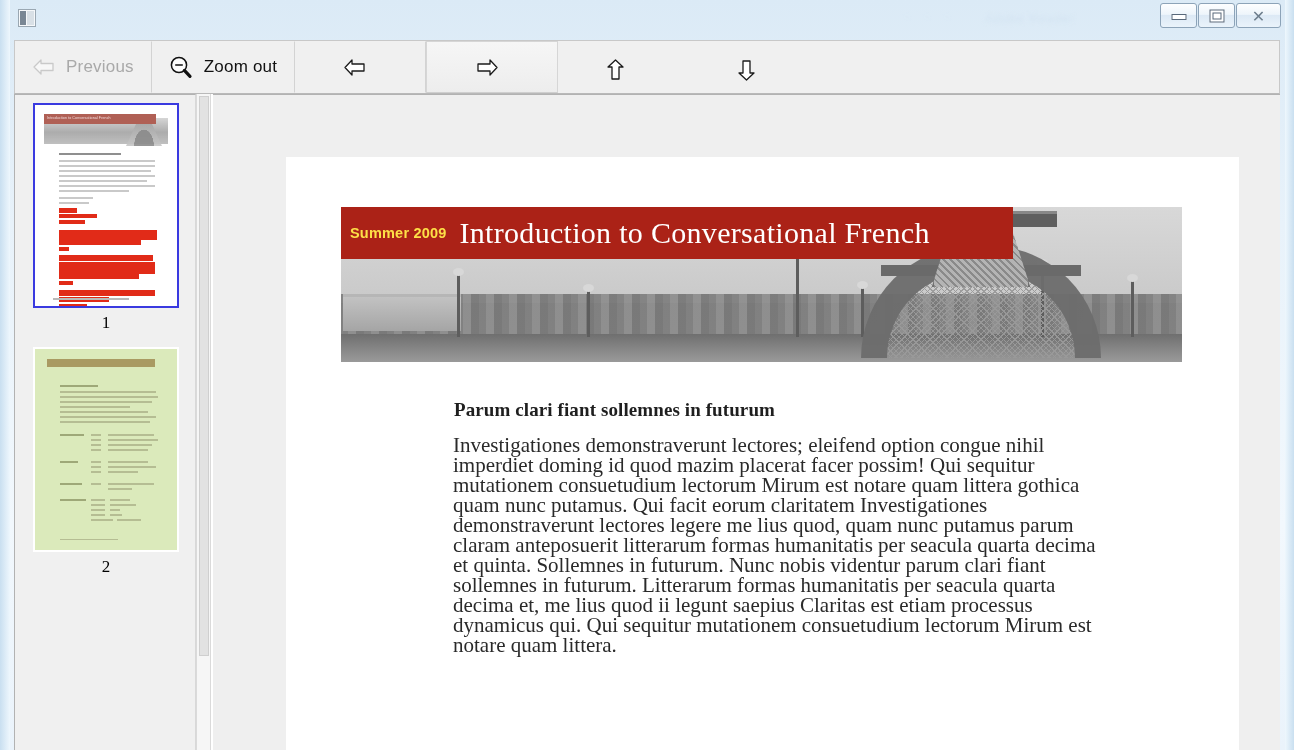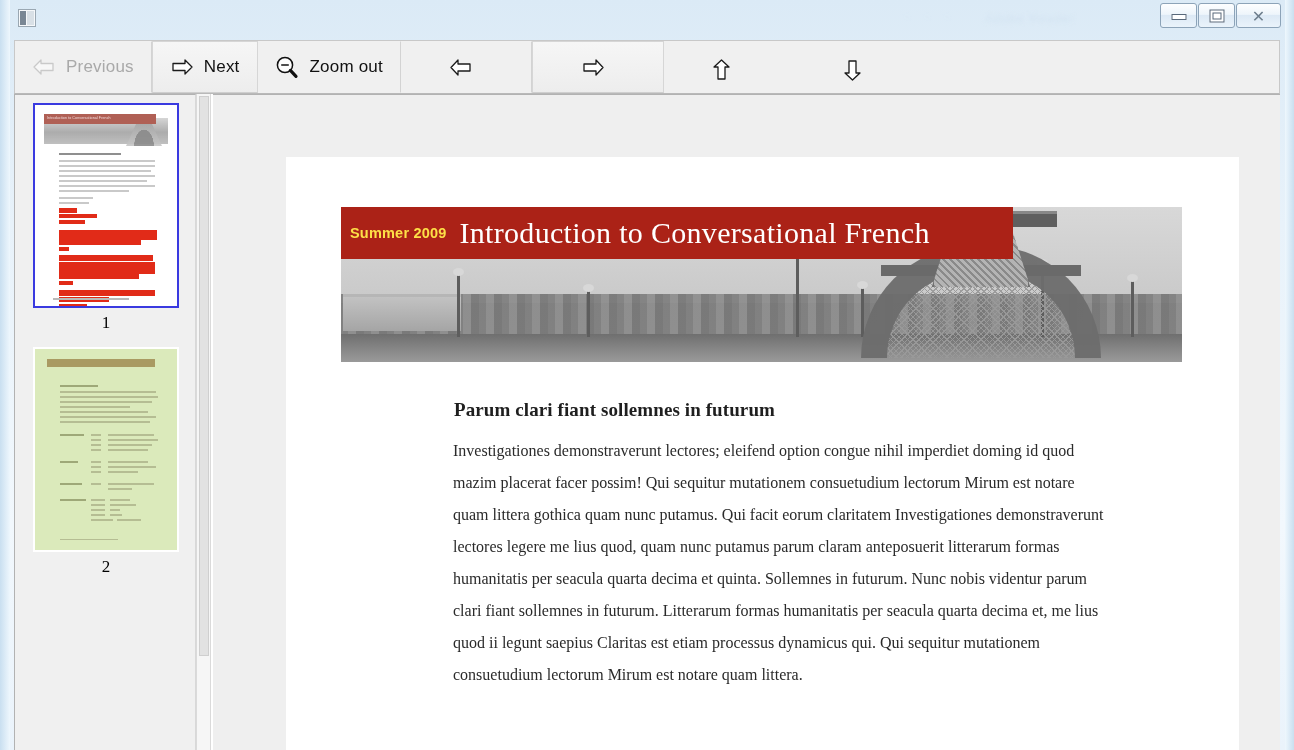--- a/index.html
+++ b/index.html
@@ -195,21 +195,21 @@
   .t-deck{position:absolute;left:64px;top:8px;width:152px;height:13px;
     background:#5f5f5f;border-top:3px solid #888;}
   .t-deck2{position:absolute;left:40px;top:62px;width:200px;height:11px;background:#6a6a6a;}
   .t-top{position:absolute;left:118px;top:-30px;width:44px;height:40px;
     background:repeating-linear-gradient(45deg,#8f8f8f 0 2px,#bdbdbd 2px 4px);
     clip-path:polygon(42% 0,58% 0,100% 100%,0 100%);}
 
   
   .doctext{position:absolute;color:#1f1f1f;font-family:"Liberation Serif",serif;}
   #subhead{left:168px;top:242px;font-size:19px;font-weight:bold;letter-spacing:.1px;}
-  #para{left:167px;top:278px;width:655px;font-size:16px;line-height:32px;color:#2a2a2a;}
+  #para{left:167px;top:278px;width:655px;font-size:21px;line-height:20px;color:#2a2a2a;}
   #contact{left:167px;top:463px;font-size:16.5px;line-height:20.6px;color:#2a2a2a;}
   #contact .diff{color:#f0301c;}
 </style>
 </head>
 <body>
 
 <div id="window">
 
   <div id="frame-left"></div>
   <div id="frame-right"></div>
@@ -239,28 +239,20 @@
 
     <div class="tbtn disabled">
       <span class="arrow">
         <svg width="24" height="18" viewBox="0 0 24 18">
           <path d="M9 2 L2 9 L9 16 L9 12.5 L21 12.5 L21 5.5 L9 5.5 Z" fill="#f7f7f7" stroke="#c9c9c9" stroke-width="1.3" stroke-linejoin="round"></path>
         </svg>
       </span>
       <span class="lbl">Previous</span>
     </div>
 
-    <div class="tbtn hover">
-      <span class="arrow">
-        <svg width="24" height="18" viewBox="0 0 24 18">
-          <path d="M15 2 L22 9 L15 16 L15 12.5 L3 12.5 L3 5.5 L15 5.5 Z" fill="#ffffff" stroke="#1b1b1b" stroke-width="1.3" stroke-linejoin="round"></path>
-        </svg>
-      </span>
-      <span class="lbl">Next</span>
-    </div>
 
 
     <div class="tbtn">
       <span class="magn">
         <svg width="25" height="23" viewBox="0 0 25 23">
           <circle cx="10" cy="9" r="7.6" fill="#fdfdfd" stroke="#111" stroke-width="1.5"></circle>
           <path d="M6.2 9 L13.8 9" stroke="#111" stroke-width="1.5"></path>
           <path d="M15.4 14.4 L21 20.4" stroke="#111" stroke-width="3.2" stroke-linecap="round"></path>
         </svg>
       </span>

